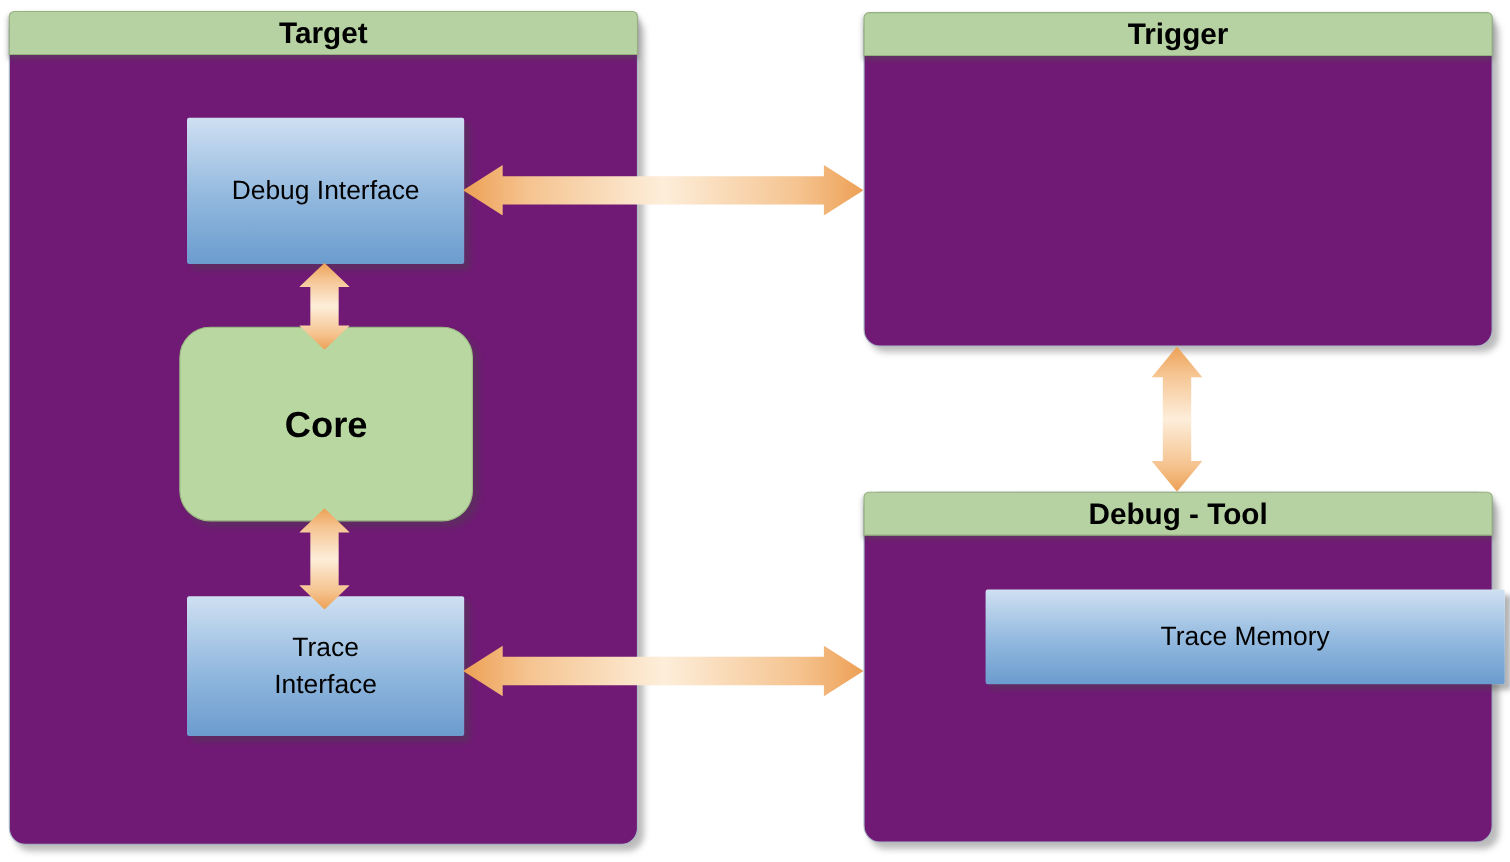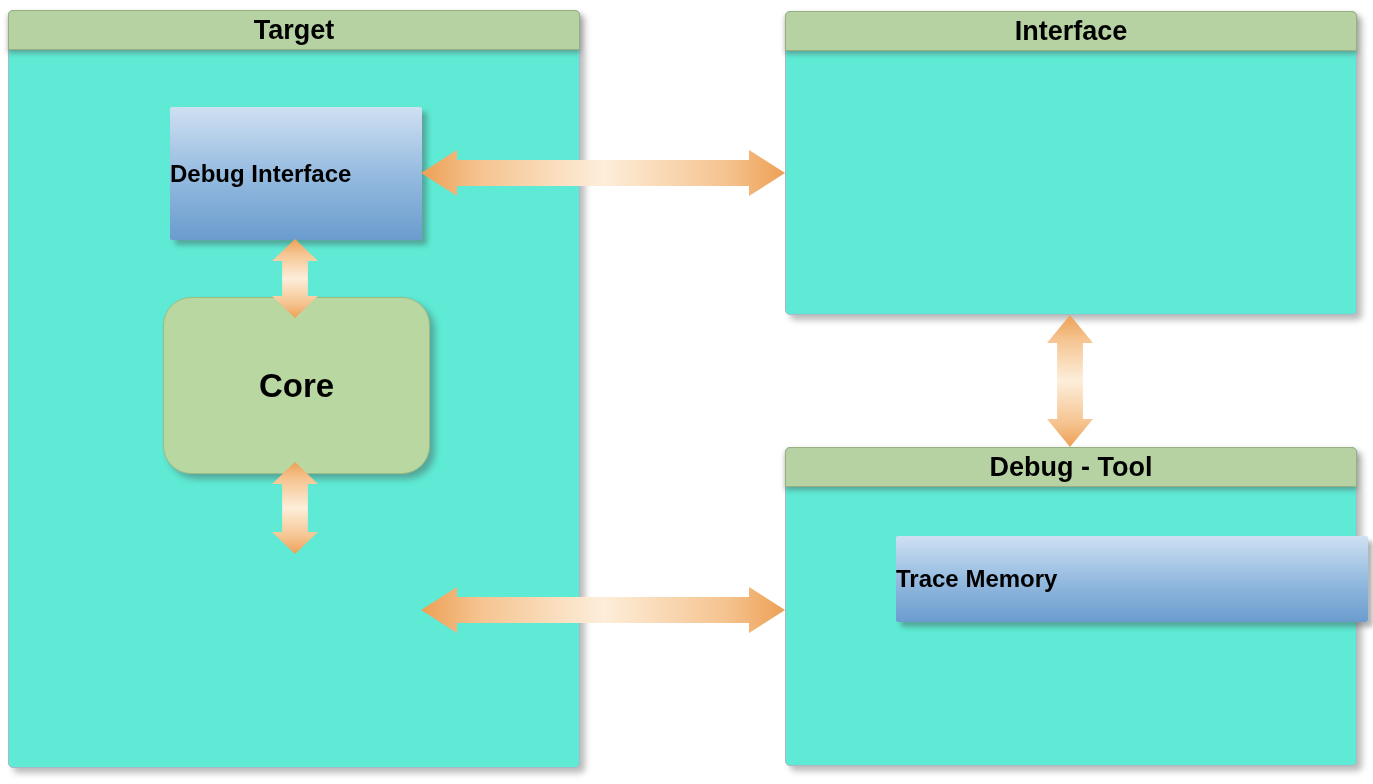--- a/index.html
+++ b/index.html
@@ -9,23 +9,23 @@
     height: 784px;
     background: #ffffff;
     font-family: "Liberation Sans", sans-serif;
     color: #000;
     overflow: hidden;
   }
 
   
   .container-box {
     position: absolute;
-    background: #5eead4;
+    background: #701a75;
     border: 1px solid #a9b8c6;
-    border-radius: 5px;
+    border-radius: 15px;
     box-shadow: 5px 5px 6px rgba(60,60,60,0.35);
     box-sizing: border-box;
   }
   .container-header {
     position: absolute;
     left: -1px; right: -1px; top: -1px;
     height: 40px;
     background: #b6d2a2;
     border: 1px solid #96b07f;
     border-radius: 5px 5px 0 0;
@@ -34,23 +34,23 @@
     font-weight: bold; font-size: 27px;
     box-sizing: border-box;
     z-index: 1;
   }
 
   
   .node-blue {
     position: absolute;
     background: linear-gradient(180deg, #cfe0f2 0%, #94badf 52%, #6b9cce 100%);
     box-shadow: 5px 5px 5px rgba(70,70,70,0.40);
-    display: flex; align-items: center; justify-content: flex-start;
+    display: flex; align-items: center; justify-content: center;
     text-align: center;
-    font-weight: bold; font-size: 24px;
+    font-weight: normal; font-size: 24px;
     border-radius: 2px;
     z-index: 2;
     line-height: 1.4;
   }
   .node-core {
     position: absolute;
     background: #b8d7a1;
     border: 1px solid #9cbc83;
     border-radius: 28px;
     box-shadow: 5px 5px 6px rgba(70,70,70,0.40);
@@ -116,38 +116,42 @@
 <div class="canvas">
 
   <div class="container-box" id="target-container">
     <div class="container-header">
       <span>Target</span>
     </div>
   </div>
 
   <div class="container-box" id="debugger-container">
     <div class="container-header">
-      <span>Interface</span>
+      <span>Trigger</span>
     </div>
   </div>
 
   <div class="container-box" id="tracetool-container">
     <div class="container-header">
       <span>Debug - Tool</span>
     </div>
   </div>
 
   <div class="node-blue" id="debug-interface">
     <span>Debug Interface</span>
   </div>
 
   <div class="node-core" id="core">
     <span>Core</span>
   </div>
 
+  <div class="node-blue" id="trace-interface">
+    <span class="pre-line">Trace
+Interface</span>
+  </div>
 
 
   <div class="node-blue" id="trace-memory">
     <span>Trace Memory</span>
   </div>
 
 
   <div class="arrow-h" id="arrow-di-dc"></div>
   <div class="arrow-v small" id="arrow-di-core"></div>
   <div class="arrow-v small" id="arrow-core-ti"></div>

